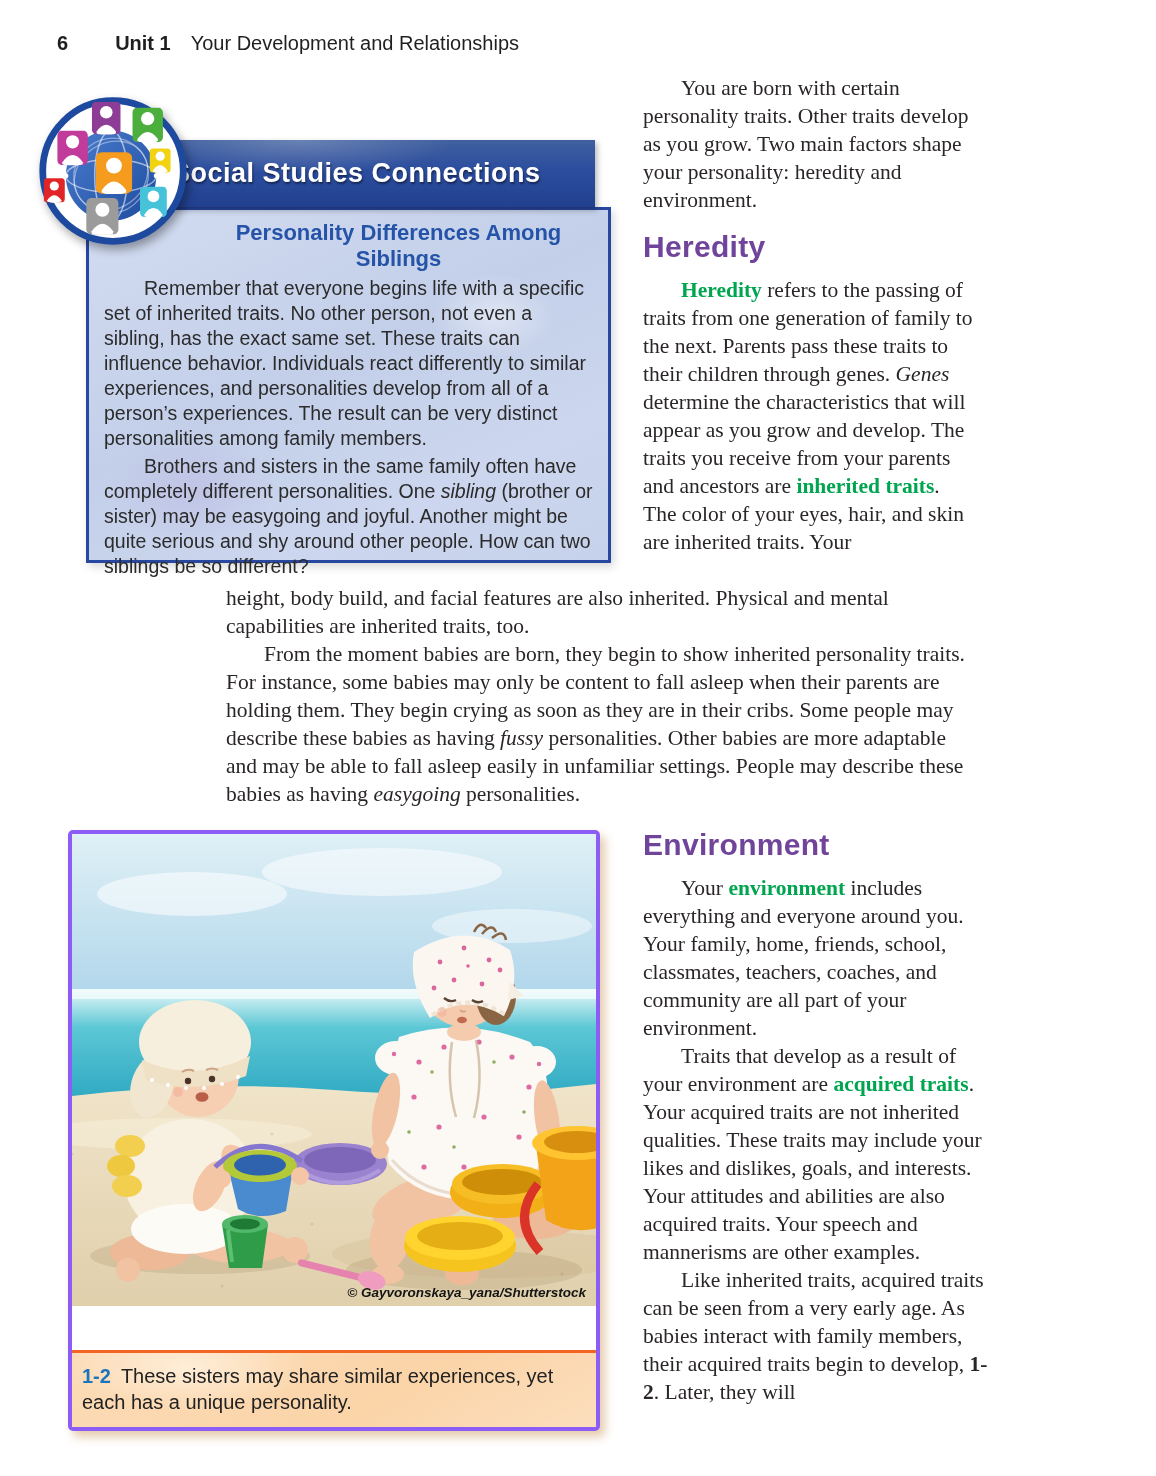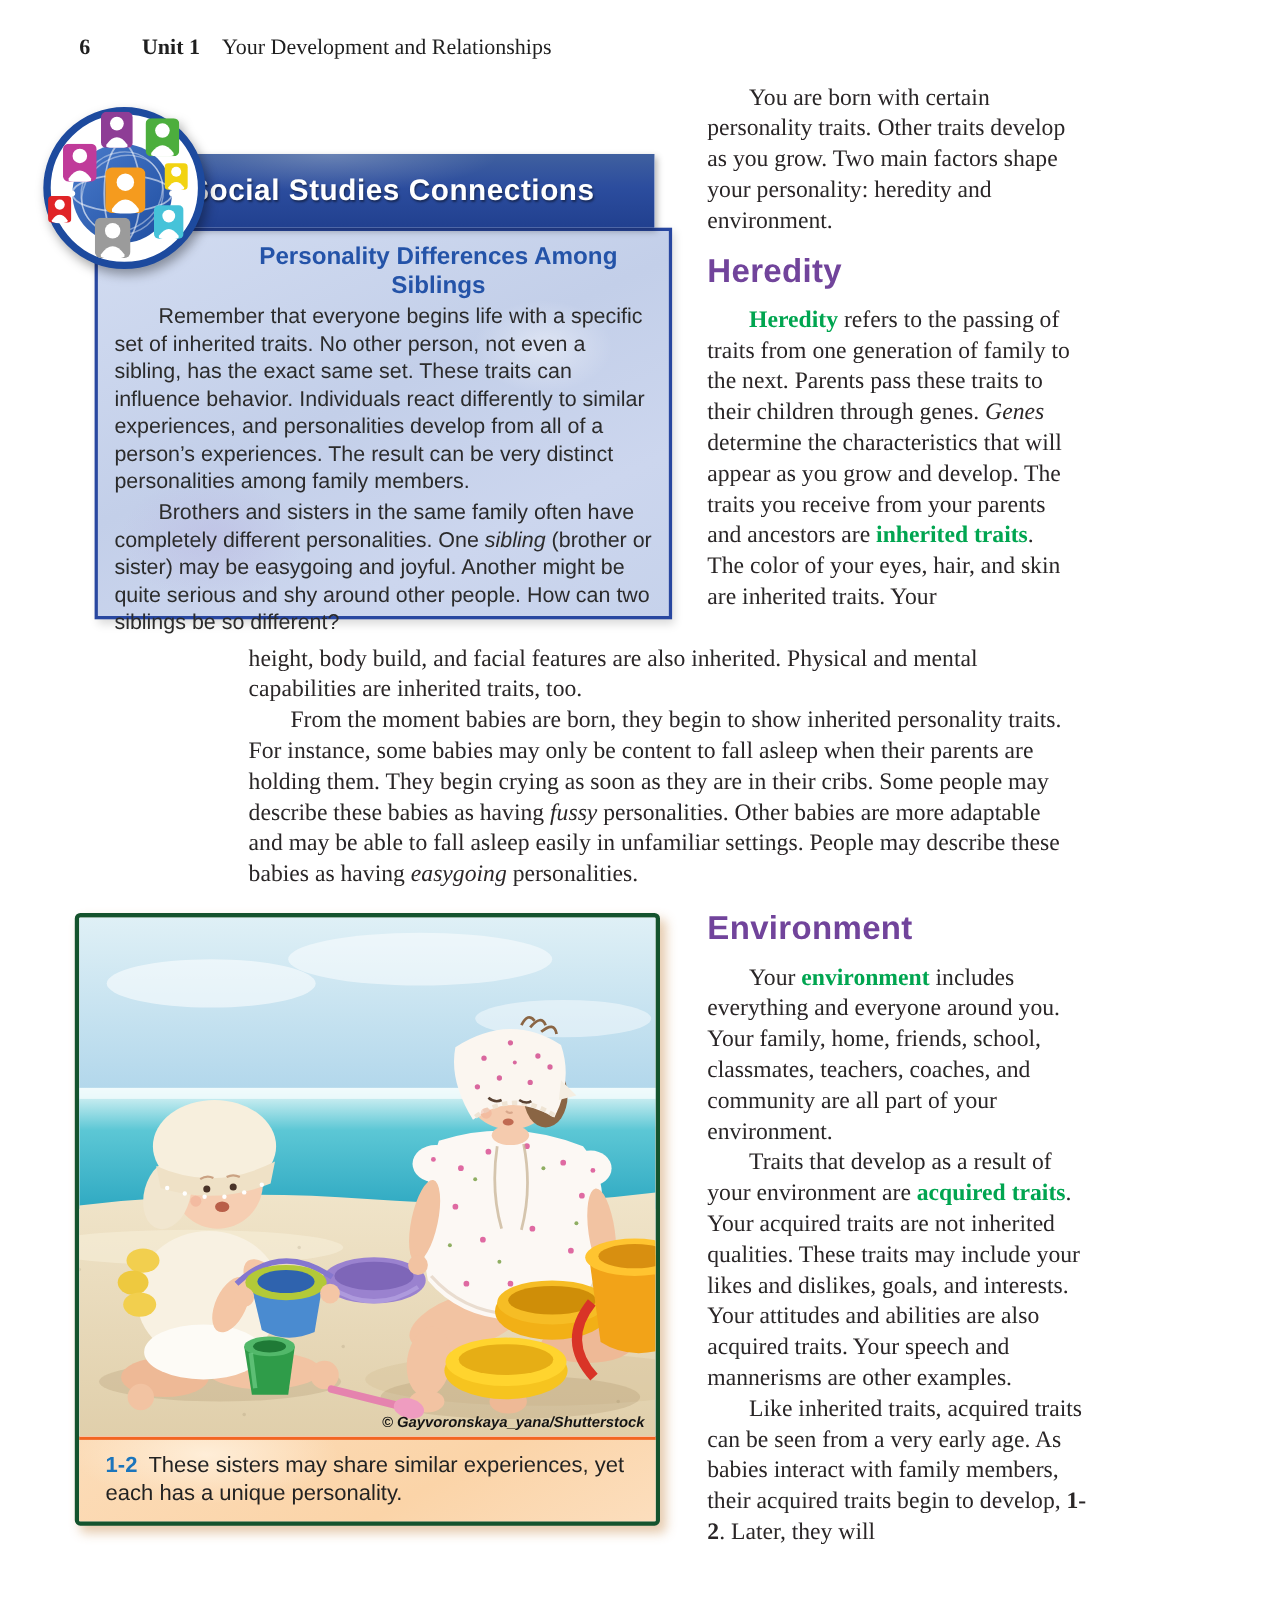--- a/index.html
+++ b/index.html
@@ -1,21 +1,21 @@
 <!DOCTYPE html>
 <html><head>
 <meta charset="utf-8">
 <style>
   html,body{margin:0;padding:0;background:#ffffff;}
   #page{position:relative;width:1156px;height:1476px;background:#ffffff;overflow:hidden;
         font-family:"Liberation Serif",serif;color:#2a2627;}
 
   
-  .page-header{position:absolute;left:72px;top:32px;width:900px;
-               font-family:Liberation Serif, serif;font-size:20px;color:#1f1f1f;}
+  .page-header{position:absolute;left:57px;top:32px;width:900px;
+               font-family:Liberation Sans, sans-serif;font-size:20px;color:#1f1f1f;}
   .page-header .num{font-weight:bold;}
   .page-header .unit{font-weight:bold;margin-left:47px;}
   .page-header .title{margin-left:20px;}
 
   
   .ssc-panel{position:absolute;left:70px;top:207px;width:519px;height:350px;z-index:1;
              border:3px solid #2847a0;
              background:
                radial-gradient(90px 60px at 78% 30%, rgba(255,255,255,.45), rgba(255,255,255,0) 70%),
                radial-gradient(120px 80px at 20% 80%, rgba(180,170,220,.35), rgba(255,255,255,0) 70%),
@@ -46,32 +46,32 @@
           color:#71449b;margin:16px 0 12px 0;letter-spacing:.3px;}
   .col-right-bottom h2.sect{margin-top:0;}
 
   
   .r-n{} .r-i{font-style:italic;}
   .r-g{color:#00a550;font-weight:bold;}
   .r-b{font-weight:bold;}
 
   
   .figure{position:absolute;left:68px;top:830px;width:524px;z-index:1;
-          border:4px solid #14532d;border-radius:5px;background:#fff;
+          border:4px solid #8b5cf6;border-radius:5px;background:#fff;
           box-shadow:5px 6px 10px rgba(200,140,75,.45);}
   .photo-wrap{position:relative;width:524px;height:472px;overflow:hidden;}
   .photo-wrap svg{display:block;}
   .credit{position:absolute;right:10px;bottom:6px;
           font-family:"Liberation Sans",sans-serif;font-style:italic;font-weight:bold;
           font-size:13.5px;color:#141414;}
-  .caption{border-top:3px solid #f26522;padding:10px 14px 12px 24px;
+  .caption{border-top:3px solid #f26522;padding:10px 14px 12px 10px;
            background:
              radial-gradient(160px 60px at 22% 18%, rgba(255,240,220,.9), rgba(255,240,220,0) 75%),
              linear-gradient(150deg,#fcdcb8 0%,#fbd4a8 60%,#fcdebd 100%);
-           font-family:"Liberation Sans",sans-serif;font-size:20px;line-height:26px;color:#222222;}
+           font-family:"Liberation Sans",sans-serif;font-size:20px;line-height:26px;color:#222222;margin-top:44px;}
   .caption .fig-num{color:#1b75bc;font-weight:bold;margin-right:10px;}
 </style>
 </head>
 <body>
 
 <div id="page">
 
   <div class="page-header">
     <span class="num">6</span><span class="unit">Unit 1</span><span class="title">Your Development and Relationships</span>
   </div>

